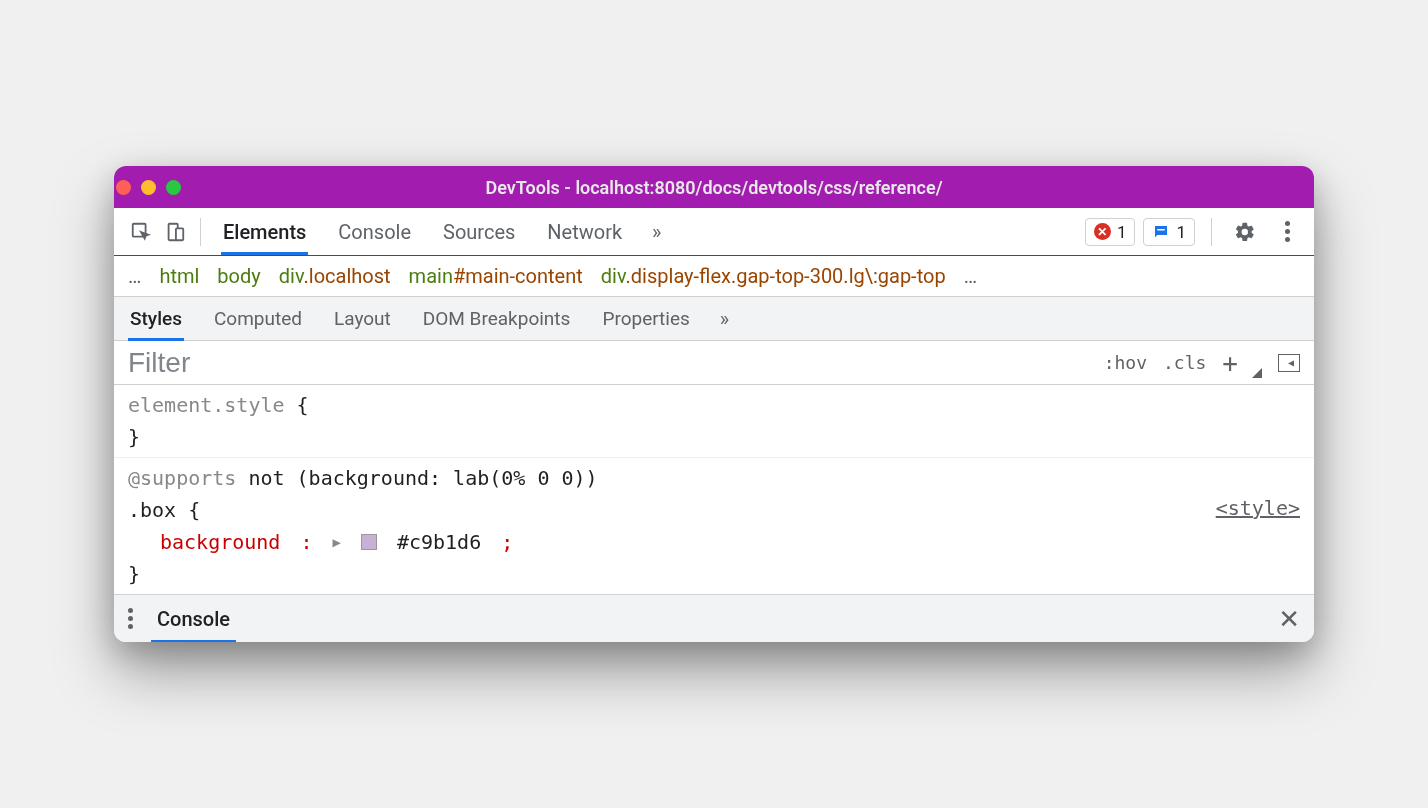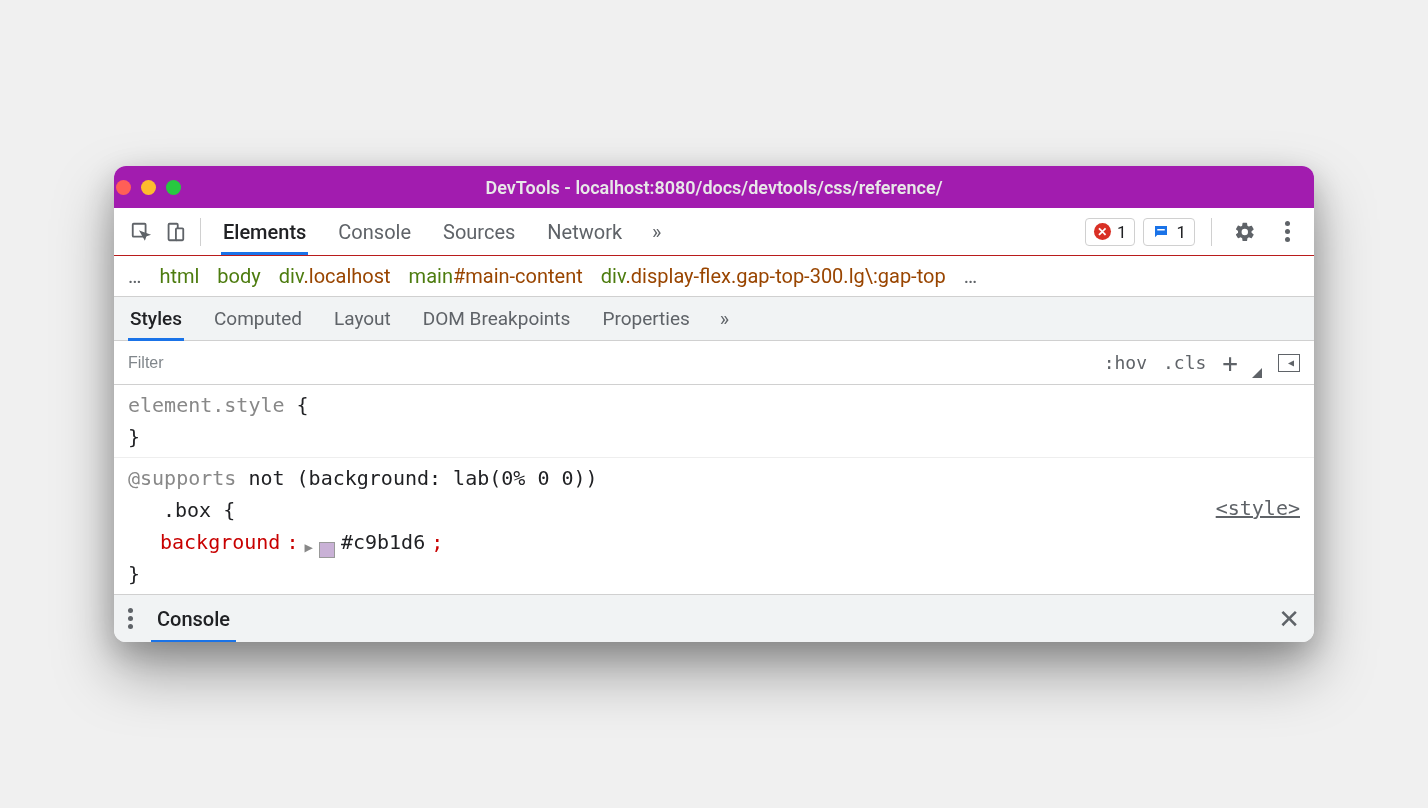--- a/index.html
+++ b/index.html
@@ -108,43 +108,43 @@
   .subtab.active::after { content:""; position:absolute; left:0; right:0; bottom:-1px; height:3px; background:#1a73e8;}
   
   .filterbar {
     display:flex; align-items:center;
     border-bottom:1px solid #d0d0d0;
     background:#fff;
     height:44px;
   }
   .filter-input {
     flex:1; border:none; outline:none;
-    font-size:16px; padding:0 14px; color:#5f6368;
+    font-size:28px; padding:0 14px; color:#5f6368;
     height:100%;
   }
   .filter-input::placeholder { color:#80868b; }
   .filter-controls { display:flex; align-items:center; gap:16px; padding:0 14px; font-family:monospace; font-size:18px; color:#5f6368;}
   .filter-controls span, .filter-controls div { cursor:pointer; }
   .panel-toggle { border:1px solid #5f6368; width:22px; height:18px; display:flex; align-items:center; justify-content:center;}
   .panel-toggle::before { content:"◀"; font-size:10px; margin-left:4px;}
   .resize-corner { position:relative; width:14px; height:14px; margin-top:16px; margin-left:-6px;}
   .resize-corner::before{ content:""; position:absolute; bottom:0; right:0; width:0; height:0; border-left:10px solid transparent; border-bottom:10px solid #5f6368;}
   
   .stylespane {
     font-family: Menlo, Consolas, monospace;
     font-size:20px;
     line-height:1.6;
     color:#202124;
     background:#fff;
   }
   .rule-block { padding:4px 14px; border-bottom:1px solid #eee;}
   .rule-header { color:#888; }
-  .selector { color:#202124;margin-left:35px; }
+  .selector { color:#202124; }
   .at-rule { color:#888; }
-  .prop { color:#c80000; padding-left:32px; display:flex; align-items:flex-end; gap:6px;}
+  .prop { color:#c80000; padding-left:32px; display:flex; align-items:center; gap:20px;}
   .propname { color:#c80000; }
   .propval { color:#202124; }
   .expand-tri { color:#888; font-size:14px; }
   .swatch { width:16px; height:16px; background:#c9b1d6; border:1px solid #999; display:inline-block;}
   .source-link { float:right; text-decoration:underline; color:#5f6368; cursor:pointer;margin-top:30px;}
   
   .drawer {
     border-top:1px solid #d0d0d0;
     background:#f1f3f4;
     height:48px;

